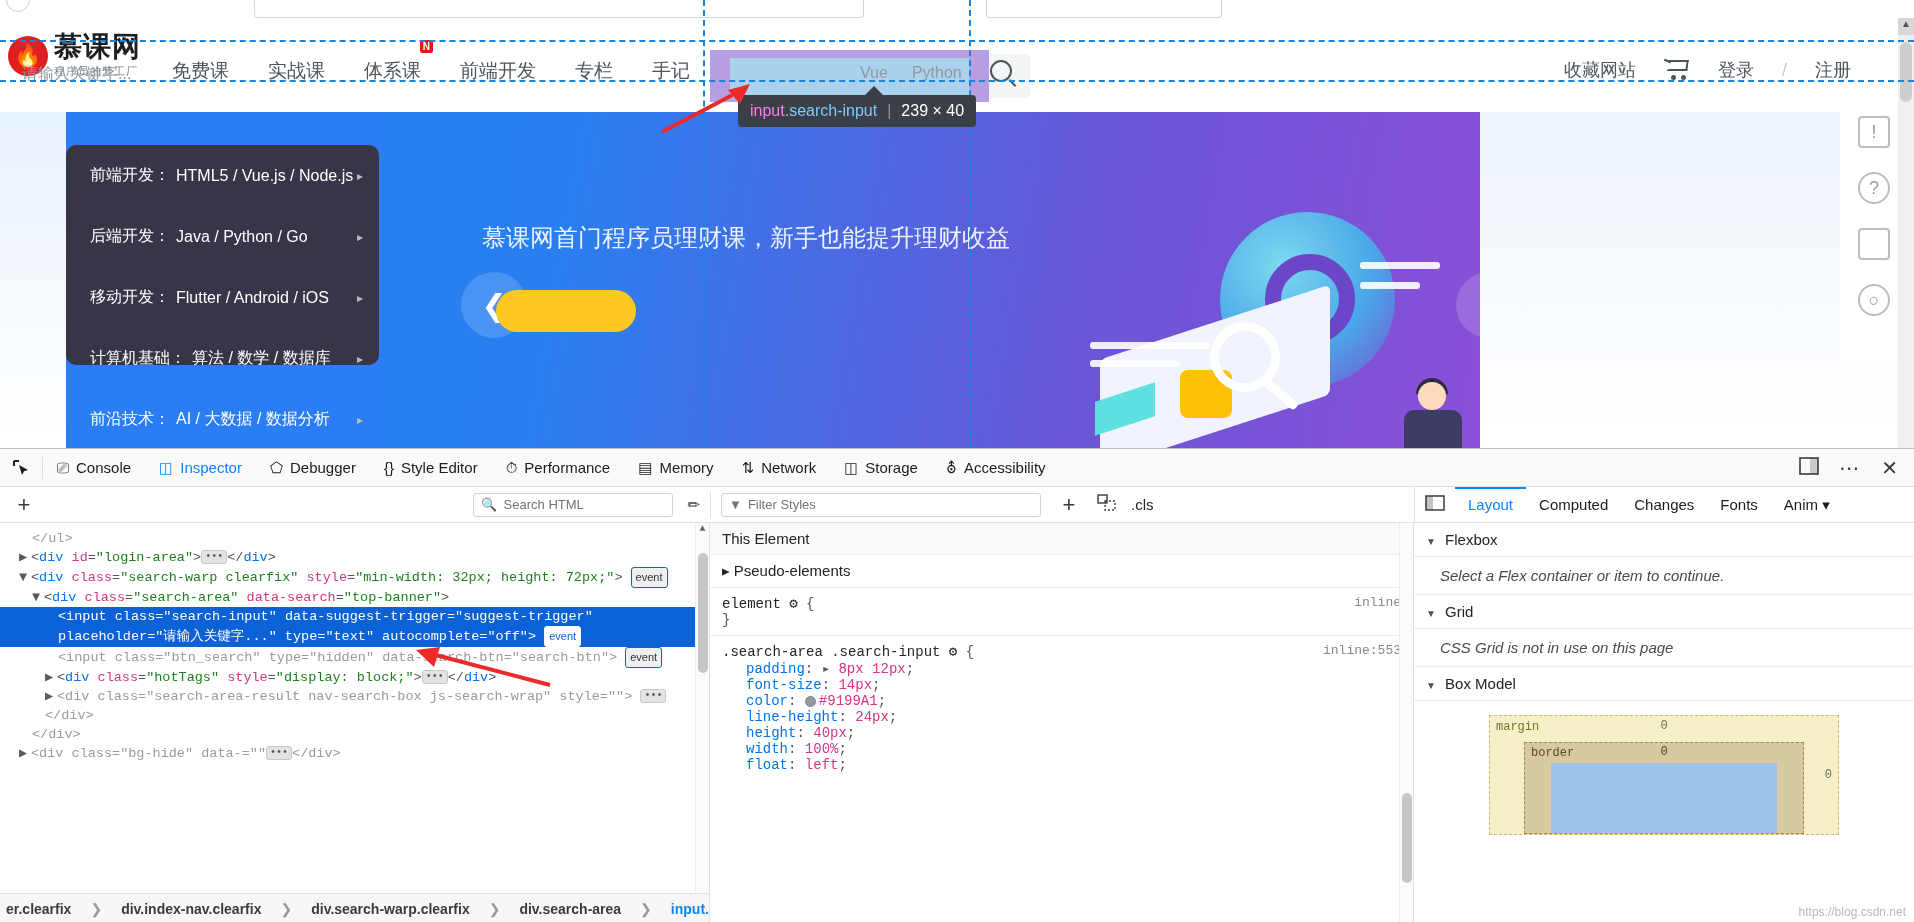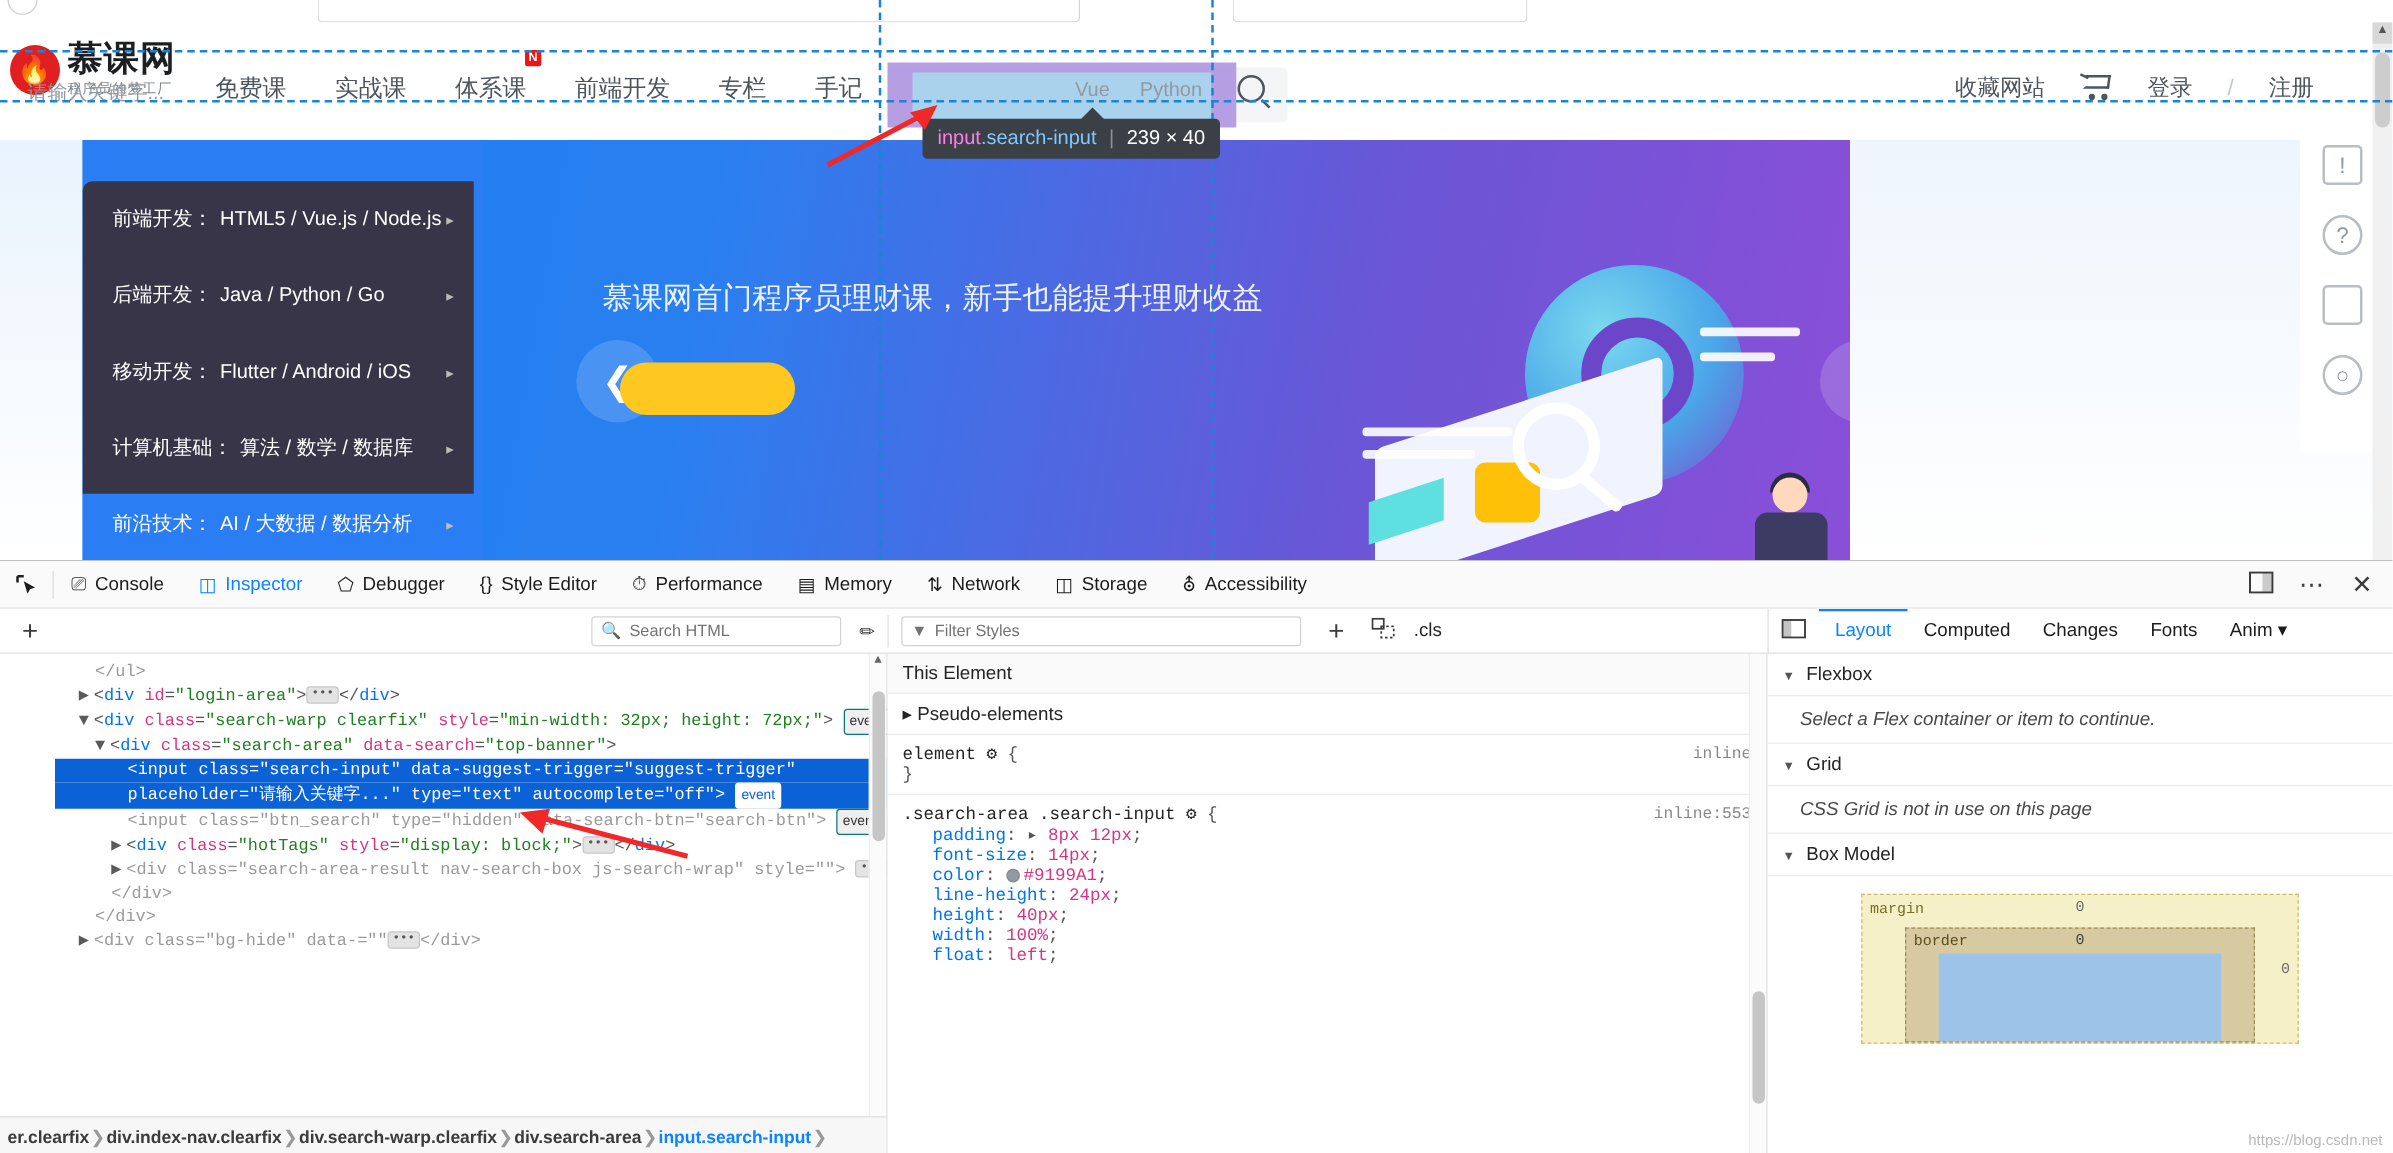--- a/index.html
+++ b/index.html
@@ -51,22 +51,22 @@
   .cart .body { position:absolute; left:3px; top:0; width:21px; height:11px;
      border:2px solid #4d555d; border-left-color:transparent; transform:skewX(-8deg); }
   .cart .handle { position:absolute; left:0; top:0; width:7px; height:2px; background:#4d555d; transform:rotate(25deg);}
   .cart .w1,.cart .w2 { position:absolute; bottom:0; width:5px; height:5px; border-radius:50%; background:#4d555d;}
   .cart .w1 { left:7px;} .cart .w2 { left:17px;}
 
   
   .banner { position:absolute; left:66px; top:112px; width:1414px; height:336px;
      background:linear-gradient(100deg,#1b7ff0 0%,#2a7ff0 35%,#6a56d6 72%,#8a4fd8 100%); overflow:hidden; }
   .banner .bg-left { position:absolute; left:0; top:0; width:320px; height:336px; background:#2b7df3; }
-  .menu-card { position:absolute; left:0; top:33px; width:313px; height:250px;
-     background:#393548; border-top-left-radius:8px; }
+  .menu-card { position:absolute; left:0; top:33px; width:313px; height:220px;
+     background:#393548; border-top-left-radius:8px;border-radius:10px; }
   .menu-row { height:61px; display:flex; align-items:center; padding-left:24px; color:#fff;
      font-size:16px; position:relative; }
   .menu-row .k { white-space:nowrap; }
   .menu-row .v { margin-left:6px; white-space:nowrap; }
   .menu-row .arr { position:absolute; right:16px; color:#bbb; font-size:12px; }
   .page-left-gutter { position:absolute; left:0; top:112px; width:66px; height:336px;
      background:linear-gradient(180deg,#e9f3fd,#ffffff); }
   .page-right-gutter { position:absolute; left:1480px; top:112px; width:434px; height:336px;
      background:linear-gradient(180deg,#eef5fd,#ffffff); }
 
@@ -135,41 +135,41 @@
   .filter-styles { width:320px; height:24px; border:1px solid #d4d4d4; border-radius:3px; background:#fff;
      display:flex; align-items:center; gap:6px; padding:0 7px; font-size:13px; color:#737373; }
   .sb-right { width:500px; display:flex; align-items:center; border-left:1px solid #e0e0e0; height:36px;}
   .rt-tab { padding:0 13px; height:36px; line-height:36px; white-space:nowrap; color:#1c1c1c; font-size:15px;}
   .rt-tab.active { color:#0a84ff; box-shadow: inset 0 2px 0 #0a84ff; }
 
   .dt-body { display:flex; height:400px; }
   .markup { width:710px; position:relative; border-right:1px solid #e0e0e0; overflow:hidden;
      font-family:"Liberation Mono","DejaVu Sans Mono",monospace; font-size:13.5px; }
   .mk-lines { padding:6px 0 0 0; }
-  .ln { white-space:nowrap; line-height:19px; padding-left:6px; color:#1c1c1c;margin-left:44px; }
+  .ln { white-space:nowrap; line-height:19px; padding-left:6px; color:#1c1c1c; }
   .ln.sel { background:#0b61d6; color:#fff; }
   .ln.sel .tag,.ln.sel .attr,.ln.sel .val,.ln.sel .pun { color:#fff; }
   .tag { color:#0074e8; }
   .attr { color:#d33682; }
   .val { color:#1f7f1f; }
   .pun { color:#555; }
   .dim { color:#9a9a9a; }
   .tw { display:inline-block; width:12px; color:#5a5a5a; }
   .dots { display:inline-block; background:#e3e3e3; border:1px solid #c8c8c8; border-radius:3px;
      font-size:10px; line-height:10px; padding:1px 3px; color:#555; vertical-align:middle;}
   .evt { display:inline-block; background:#efefef; border:1px solid #0f766e; border-radius:3px;
      font-size:11px; padding:0px 4px; color:#333; font-family:"Liberation Sans",sans-serif; }
   .ln.sel .evt { background:#fff; color:#0b61d6; border-color:#fff; }
 
   .mk-scroll { position:absolute; right:0; top:0; width:14px; height:100%; background:#fbfbfb; border-left:1px solid #eee;}
   .mk-scroll .ar { text-align:center; font-size:10px; color:#666; }
   .mk-scroll .thumb { position:absolute; left:2px; top:30px; width:10px; height:120px; background:#c6c6c6; border-radius:5px;}
 
   .breadcrumb { position:absolute; left:0; bottom:0; width:827px; height:30px; background:#f7f7f7;
-     border-top:1px solid #e0e0e0; display:flex; align-items:center; gap:1px; padding:0 6px;
+     border-top:1px solid #e0e0e0; display:flex; align-items:center; gap:19px; padding:0 6px;
      font-family:"Liberation Sans",sans-serif; font-size:14px; color:#3b3b3b; overflow:hidden; white-space:nowrap;}
   .breadcrumb .bi { font-weight:bold; }
   .breadcrumb .bi.last { color:#0a84ff; }
   .breadcrumb .chev { color:#999; }
 
   .rules { flex:1; position:relative; overflow:hidden; border-right:1px solid #e0e0e0; }
   .rrow { padding:7px 12px; border-bottom:1px solid #ececec; font-size:15px; }
   .rrow.mono { font-family:"Liberation Mono","DejaVu Sans Mono",monospace; font-size:14px; }
   .prop { color:#0074e8; padding-left:24px; }
   .pval { color:#d33682; }

